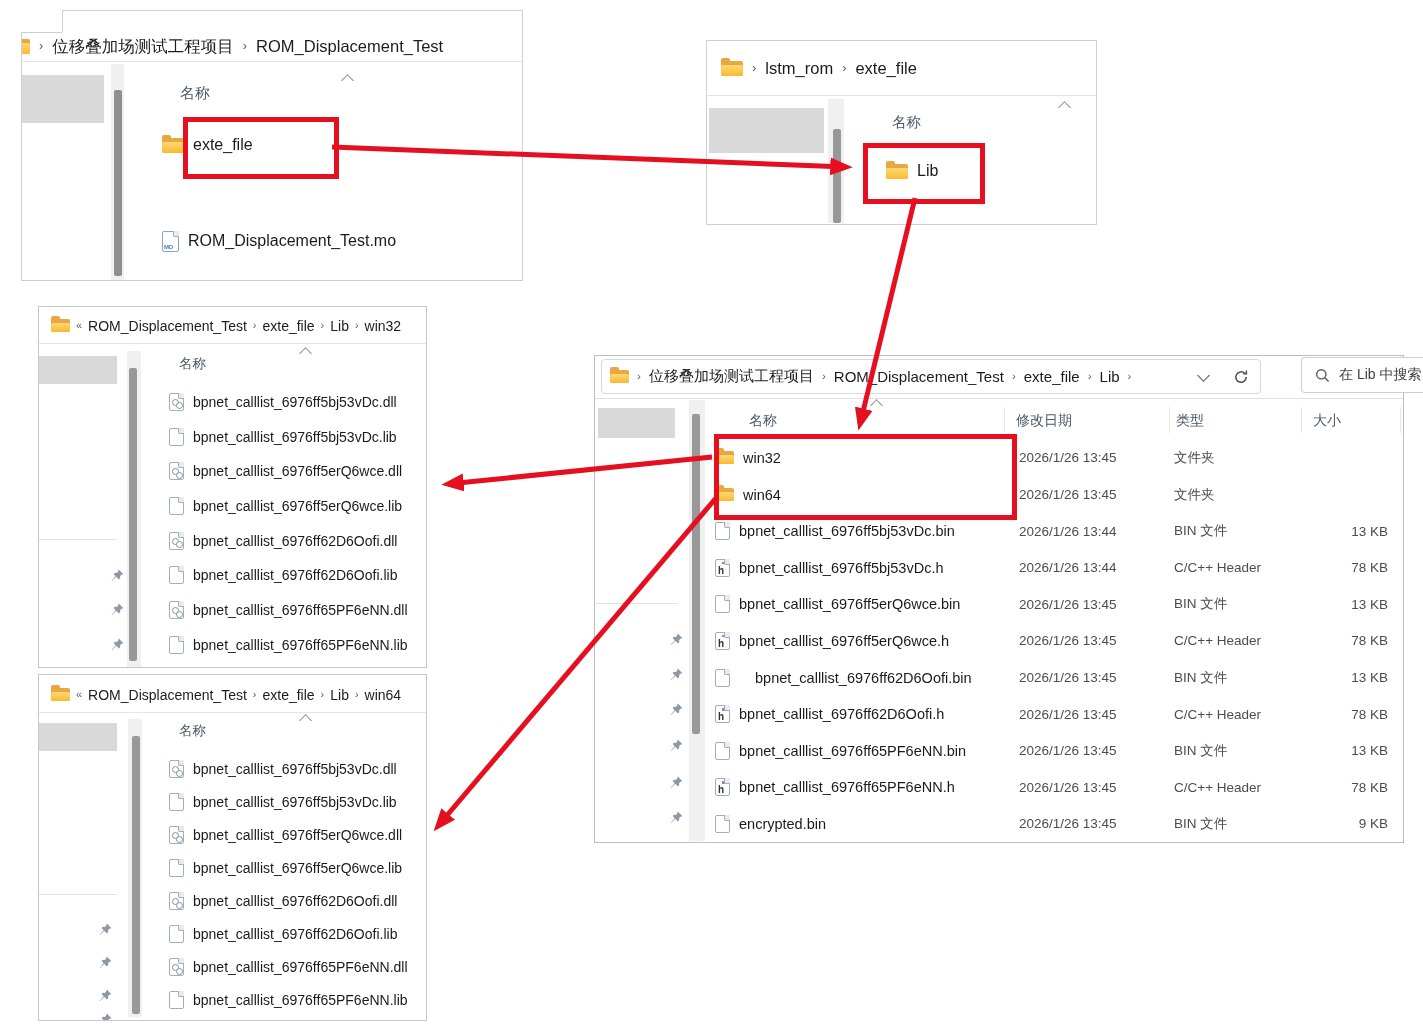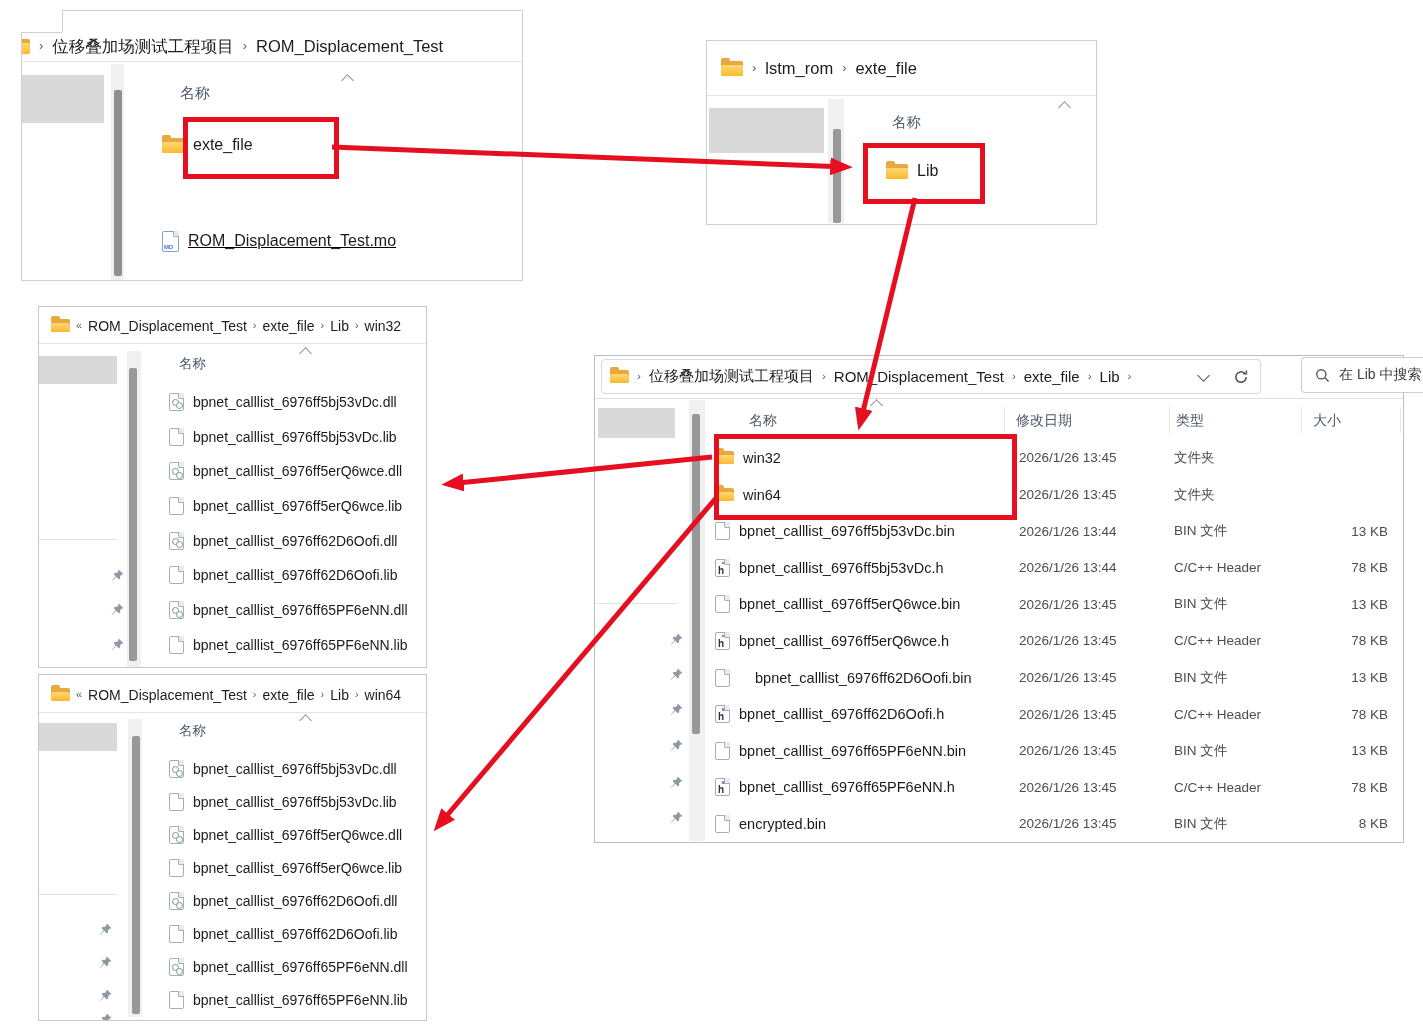--- a/index.html
+++ b/index.html
@@ -77,21 +77,21 @@
     <div class="colh" style="left:159px;top:81px;font-size:15px;">名称</div>
     <span class="caret" style="left:322px;top:73px;"></span>
     <div class="abs rows-lg" style="left:141px;top:118px;width:350px;height:150px;">
         <div class="frow" style="top: 0px; height: 48px;">
           <span class="ico ico-folder lg">
             <span class="f-back"></span>
             <span class="f-front"></span>
           </span>
           <span class="fname">exte_file</span>
         </div>
-        <div class="frow" style="top: 96px; height: 48px; text-decoration: underline;">
+        <div class="frow" style="top: 96px; height: 48px;">
           <span class="ico ico-page lg mo">
             <b class="moch">MO</b>
           </span>
           <span class="fname">ROM_Displacement_Test.mo</span>
         </div>
       </div>
   </div>
 
   <div id="w2" class="win" style="left:706px;top:40px;width:389px;height:183px;border-color:#cfcfcf;">
     <div class="line" style="left:0;top:54px;width:389px;height:1px;background:#e5e5e5;"></div>
@@ -414,21 +414,21 @@
           <span class="fname">bpnet_calllist_6976ff65PF6eNN.h</span>
           <span class="fcol f-date">2026/1/26 13:45</span>
           <span class="fcol f-type">C/C++ Header</span>
           <span class="fcol f-size">78 KB</span>
         </div>
         <div class="frow" style="top: 366px; height: 36.6px;">
           <span class="ico ico-page sm"></span>
           <span class="fname">encrypted.bin</span>
           <span class="fcol f-date">2026/1/26 13:45</span>
           <span class="fcol f-type">BIN 文件</span>
-          <span class="fcol f-size">8 KB</span>
+          <span class="fcol f-size">9 KB</span>
         </div>
       </div>
   <span class="pin" style="left: 75px; top: 276px;"><svg width="13" height="13" viewBox="0 0 12 12">
           <path d="M7.2 0.5 L11.5 4.8 L9.6 5.4 L8.4 6.6 L8.5 8.4 L7.3 9.6 L4.9 7.2 L1.0 11.1 L0.5 11.5 L0.9 10.5 L4.3 6.6 L2.4 4.7 L3.6 3.5 L5.4 3.6 L6.6 2.4 Z" fill="#8d99a5"></path>
         </svg></span>
       <span class="pin" style="left: 75px; top: 311px;"><svg width="13" height="13" viewBox="0 0 12 12">
           <path d="M7.2 0.5 L11.5 4.8 L9.6 5.4 L8.4 6.6 L8.5 8.4 L7.3 9.6 L4.9 7.2 L1.0 11.1 L0.5 11.5 L0.9 10.5 L4.3 6.6 L2.4 4.7 L3.6 3.5 L5.4 3.6 L6.6 2.4 Z" fill="#8d99a5"></path>
         </svg></span>
       <span class="pin" style="left: 75px; top: 346px;"><svg width="13" height="13" viewBox="0 0 12 12">
           <path d="M7.2 0.5 L11.5 4.8 L9.6 5.4 L8.4 6.6 L8.5 8.4 L7.3 9.6 L4.9 7.2 L1.0 11.1 L0.5 11.5 L0.9 10.5 L4.3 6.6 L2.4 4.7 L3.6 3.5 L5.4 3.6 L6.6 2.4 Z" fill="#8d99a5"></path>

